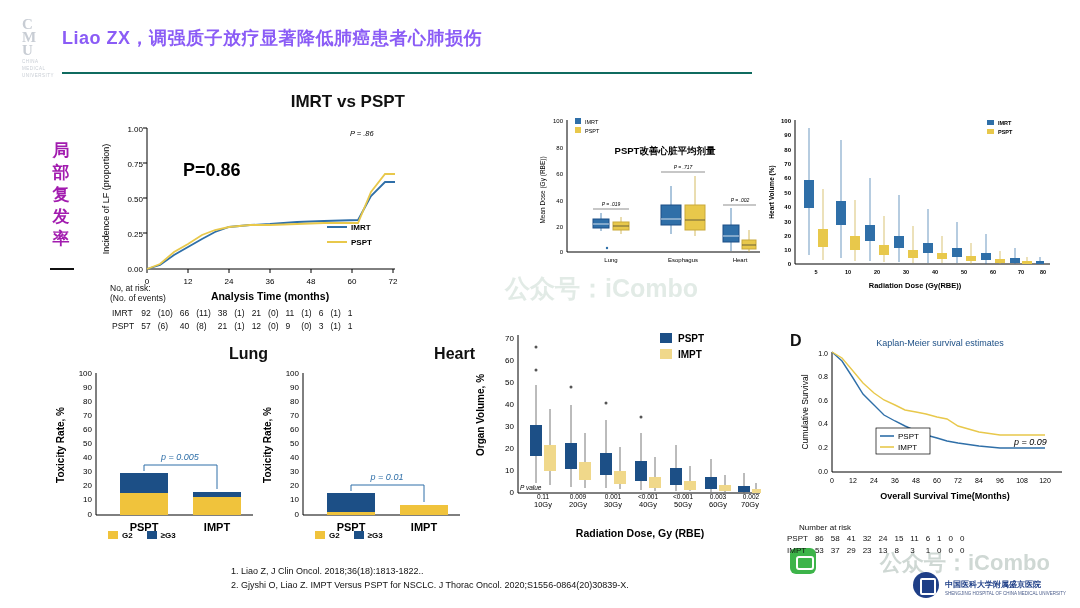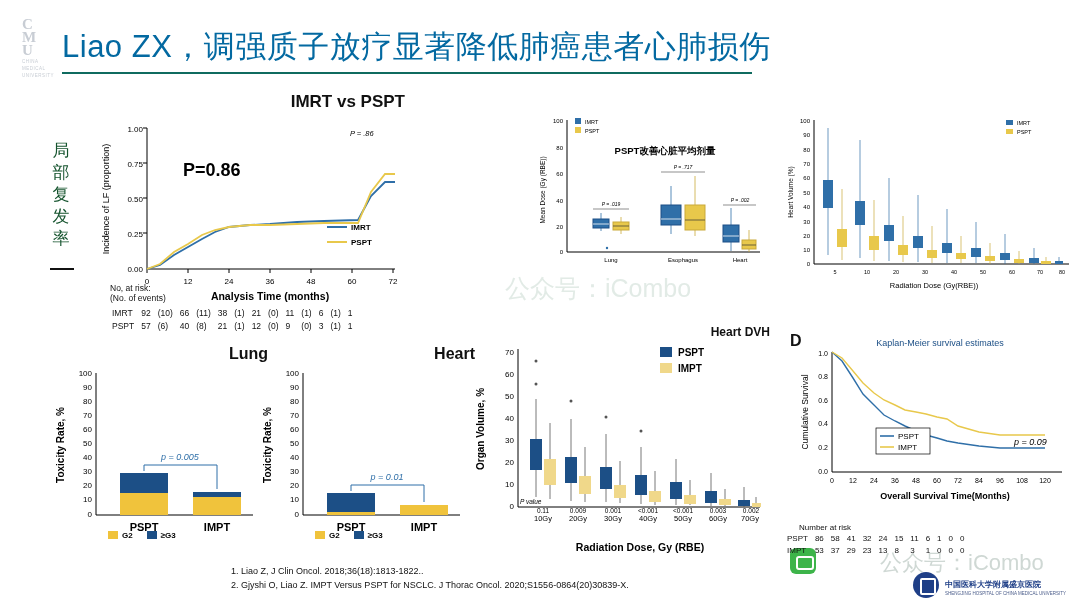--- a/index.html
+++ b/index.html
@@ -8,35 +8,35 @@
     width:1080px; height:608px; background:#ffffff;
     font-family:"Liberation Sans", sans-serif;
     position:relative; overflow:hidden;
   }
   
   .logo { position:absolute; left:22px; top:18px; width:40px; height:62px; color:#c8cdd4; }
   .logo .lt { font-family:"Liberation Serif", serif; font-size:15px; font-weight:bold; line-height:13px; letter-spacing:0; }
   .logo .sub { font-size:4.5px; line-height:5px; letter-spacing:.5px; margin-top:2px; }
   
   .title-wrap { position:absolute; left:62px; top:26px; width:760px; }
-  .title { font-size:31px; font-weight:normal; color:#0369a1; letter-spacing:.5px; white-space:nowrap; }
+  .title { font-size:18px; font-weight:bold; color:#8b5cf6; letter-spacing:.5px; white-space:nowrap; }
   .title-rule { position:absolute; left:62px; top:72px; width:690px; height:2px; background:#0f6b5f; }
   
   .vlabel {
     position:absolute; left:48px; top:140px; width:26px;
-    font-size:17px; font-weight:normal; color:#14532d; line-height:22px; text-align:center;
+    font-size:17px; font-weight:bold; color:#a21caf; line-height:22px; text-align:center;
   }
   .vlabel-rule { position:absolute; left:50px; top:268px; width:24px; height:2px; background:#111; }
   
   .panel { position:absolute; }
   .ptitle { font-weight:bold; color:#111; text-align:right; }
   svg { display:block; }
   
   .wm {
-    position:absolute; color:#dfe7e2; font-weight:normal; white-space:nowrap;
+    position:absolute; color:#dfe7e2; font-weight:bold; white-space:nowrap;
     pointer-events:none;
   }
   .wm1 { left:505px; top:272px; font-size:25px; color:#e2ebe6; }
   .wm2 { left:880px; top:548px; font-size:22px; color:#cfd8d4; }
   .wm-badge { position:absolute; left:790px; top:548px; width:26px; height:26px; background:#3db44a; border-radius:6px; }
   .wm-badge:after{ content:""; position:absolute; left:6px; top:8px; width:14px; height:10px; border:2px solid #fff; border-radius:3px;}
   
   .risk { position:absolute; font-size:8.5px; color:#111; }
   .risk td { padding:0 5px 1px 0; white-space:nowrap; }
   
@@ -224,21 +224,21 @@
         <rect x="207" y="128" width="14" height="9" fill="#e8c84b" stroke="#c9a93a"></rect>
         <line x1="207" y1="133" x2="221" y2="133" stroke="#333" stroke-width="0.7"></line>
       </g>
       <text x="205" y="150" font-size="6" text-anchor="middle">Heart</text>
       <text x="205" y="90" font-size="5" text-anchor="middle" font-style="italic">P = .002</text>
       <line x1="188" y1="93" x2="221" y2="93" stroke="#444" stroke-width="0.6"></line>
     </g>
   </svg>
 </div>
 
-<div class="panel" style="left:784px; top:112px; width:290px; height:195px;">
+<div class="panel" style="left:765px; top:112px; width:290px; height:195px;font-weight:bold;">
   <svg width="290" height="195" viewBox="0 0 290 195">
     <g font-family="Liberation Sans, sans-serif">
       <line x1="30" y1="8" x2="30" y2="152" stroke="#000"></line>
       <line x1="30" y1="152" x2="285" y2="152" stroke="#000"></line>
       <text x="26" y="11" font-size="6" text-anchor="end">100</text>
       <text x="26" y="25" font-size="6" text-anchor="end">90</text>
       <text x="26" y="40" font-size="6" text-anchor="end">80</text>
       <text x="26" y="54" font-size="6" text-anchor="end">70</text>
       <text x="26" y="68" font-size="6" text-anchor="end">60</text>
       <text x="26" y="83" font-size="6" text-anchor="end">50</text>
@@ -395,21 +395,20 @@
         <span>G2</span>
       </span>
     <span class="lg-item">
         <i class="sw" style="background:#1c4f86"></i>
         <span>≥G3</span>
       </span>
   </div>
 </div>
 
 <div class="panel" style="left:470px; top:325px; width:300px; height:240px;">
-  <div class="ptitle" style="font-size:12px; margin-left:40px;">Heart DVH</div>
   <svg width="300" height="225" viewBox="0 0 300 225">
     <g font-family="Liberation Sans, sans-serif">
       <line x1="48" y1="10" x2="48" y2="168" stroke="#000"></line>
       <line x1="48" y1="168" x2="290" y2="168" stroke="#000"></line>
       <g font-size="8" text-anchor="end">
         <text x="44" y="16">70</text>
           <text x="44" y="38">60</text>
           <text x="44" y="60">50</text>
         <text x="44" y="82">40</text>
           <text x="44" y="104">30</text>

